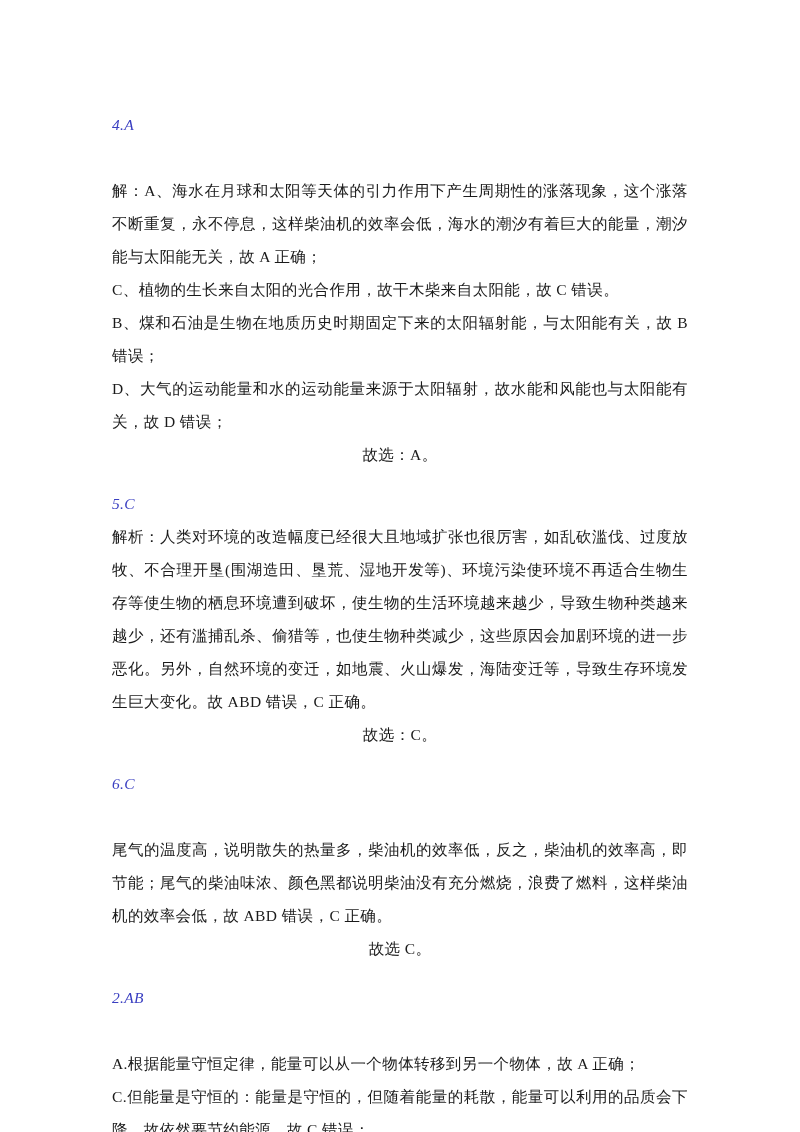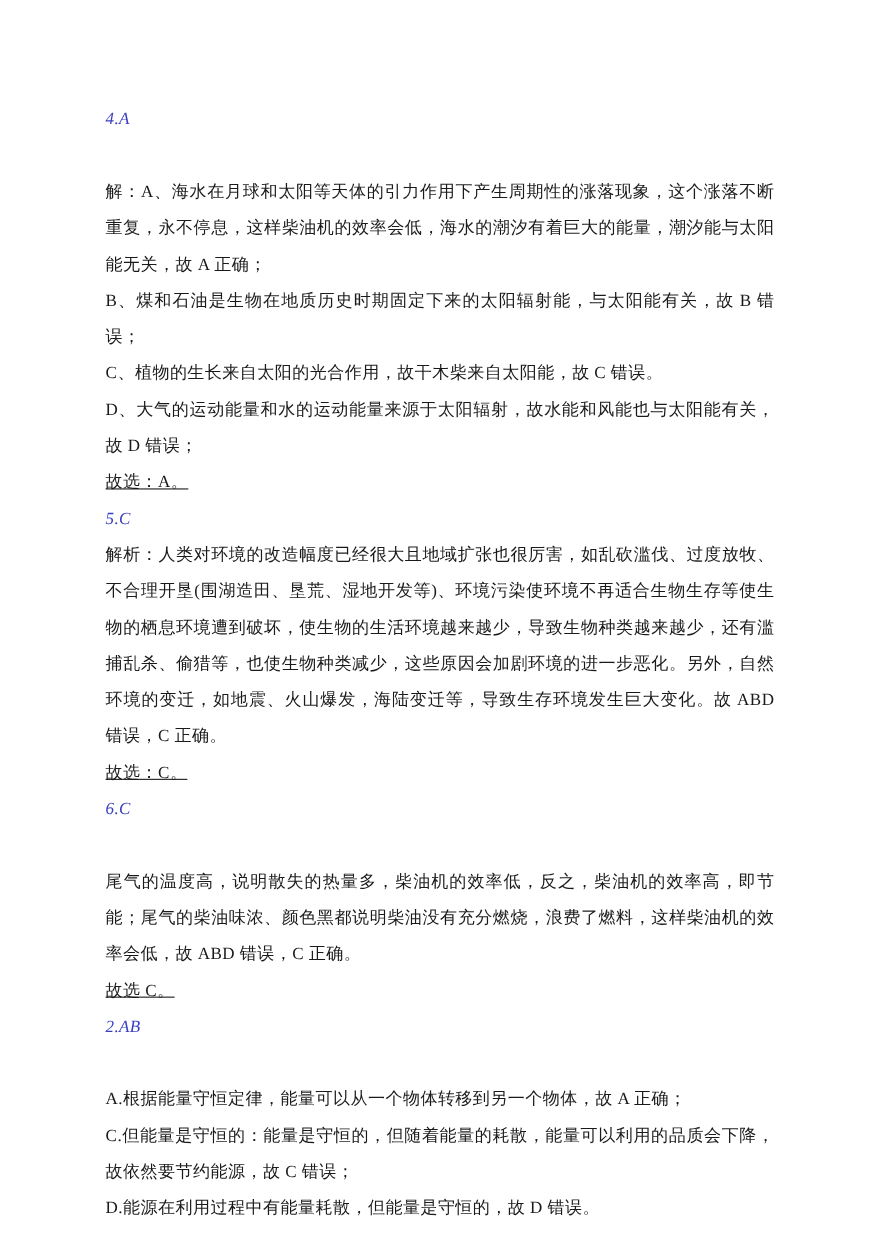--- a/index.html
+++ b/index.html
@@ -12,54 +12,53 @@
     width: 800px;
     min-height: 1132px;
     box-sizing: border-box;
     padding: 92px 96px 60px 96px;
     background: #ffffff;
     font-family: "Liberation Serif", "DejaVu Serif", serif;
     font-size: 15.5px;
     color: #1a1a1a;
   }
   .answer-block {
-    margin: 0;
+    margin: 16px;
   }
   .answer-label {
     margin: 0;
     line-height: 33px;
     color: var(--accent, #3a3fc1);
     font-style: italic;
     font-size: 15.5px;
     letter-spacing: 0.3px;
   }
   .answer-label.gap-after {
     margin-bottom: 33px;
   }
   .para {
     margin: 0;
     line-height: 33px;
     text-align: justify;
     letter-spacing: 0.4px;
   }
   .para.no-justify {
-    text-align: left;
-    text-decoration: underline;
+    text-align: center;
   }
 </style>
 </head>
 <body>
 
 <div class="page">
 
   <section class="answer-block">
     <p class="answer-label gap-after">4.A</p>
     <p class="para">解：A、海水在月球和太阳等天体的引力作用下产生周期性的涨落现象，这个涨落不断重复，永不停息，这样柴油机的效率会低，海水的潮汐有着巨大的能量，潮汐能与太阳能无关，故 A 正确；</p>
+    <p class="para">C、植物的生长来自太阳的光合作用，故干木柴来自太阳能，故 C 错误。</p>
     <p class="para">B、煤和石油是生物在地质历史时期固定下来的太阳辐射能，与太阳能有关，故 B 错误；</p>
-    <p class="para">C、植物的生长来自太阳的光合作用，故干木柴来自太阳能，故 C 错误。</p>
     <p class="para">D、大气的运动能量和水的运动能量来源于太阳辐射，故水能和风能也与太阳能有关，故 D 错误；</p>
     <p class="para no-justify">故选：A。</p>
   </section>
 
   <section class="answer-block">
     <p class="answer-label">5.C</p>
     <p class="para">解析：人类对环境的改造幅度已经很大且地域扩张也很厉害，如乱砍滥伐、过度放牧、不合理开垦(围湖造田、垦荒、湿地开发等)、环境污染使环境不再适合生物生存等使生物的栖息环境遭到破坏，使生物的生活环境越来越少，导致生物种类越来越少，还有滥捕乱杀、偷猎等，也使生物种类减少，这些原因会加剧环境的进一步恶化。另外，自然环境的变迁，如地震、火山爆发，海陆变迁等，导致生存环境发生巨大变化。故 ABD 错误，C 正确。</p>
     <p class="para no-justify">故选：C。</p>
   </section>
 

